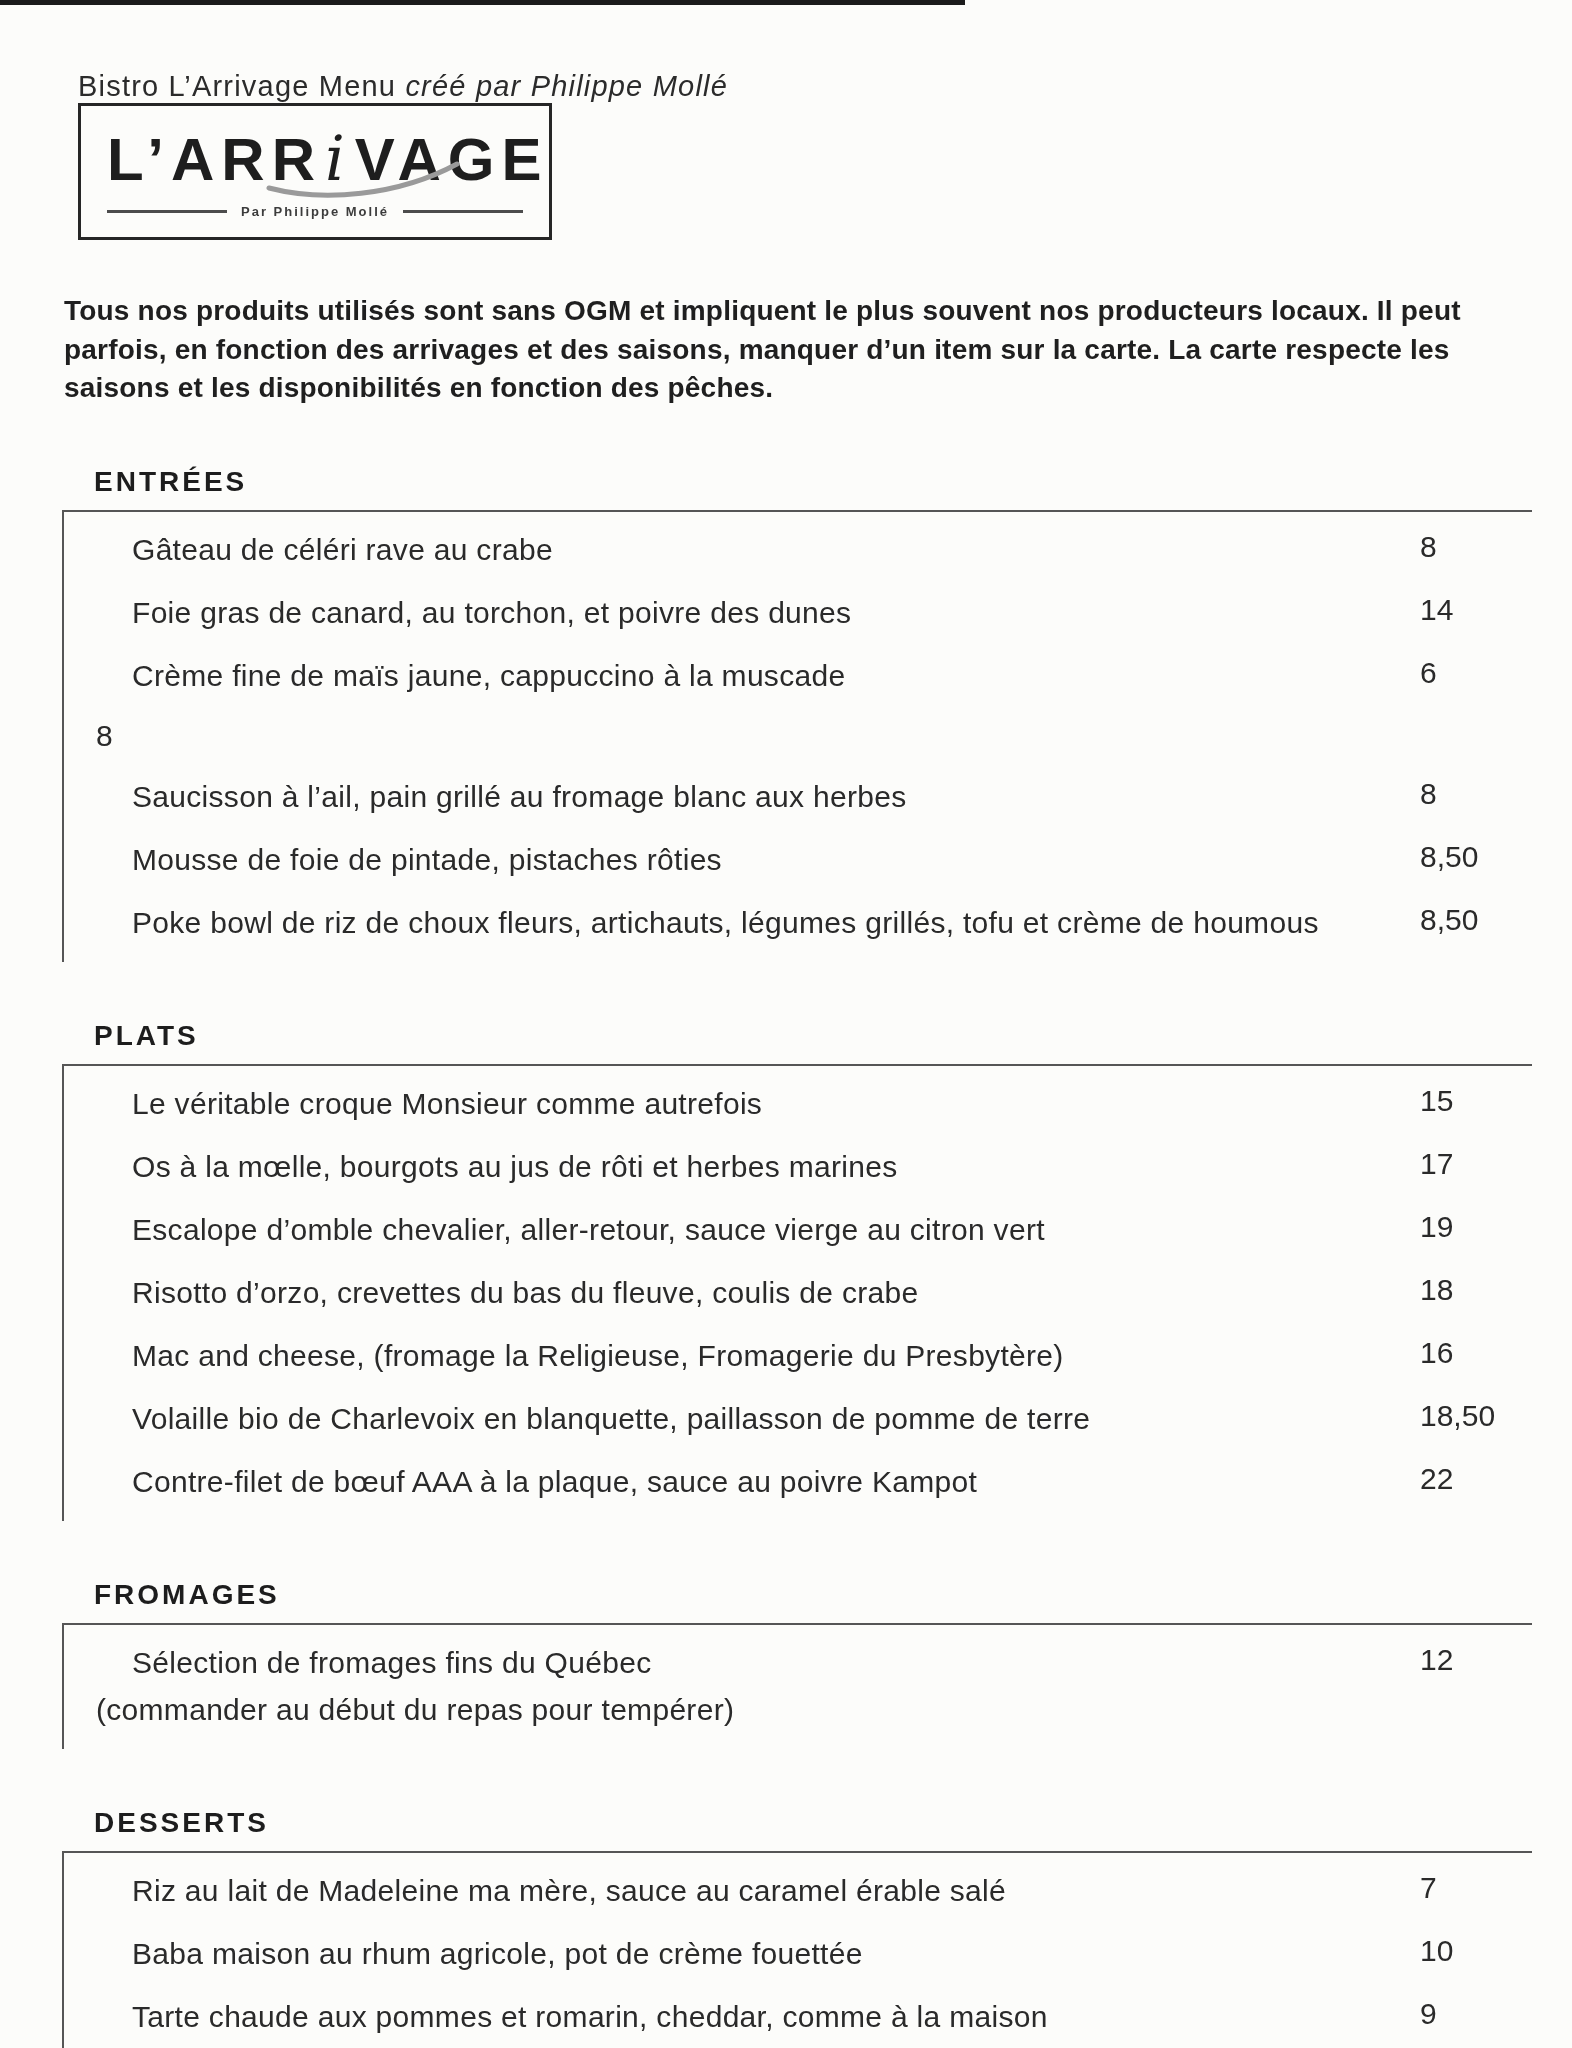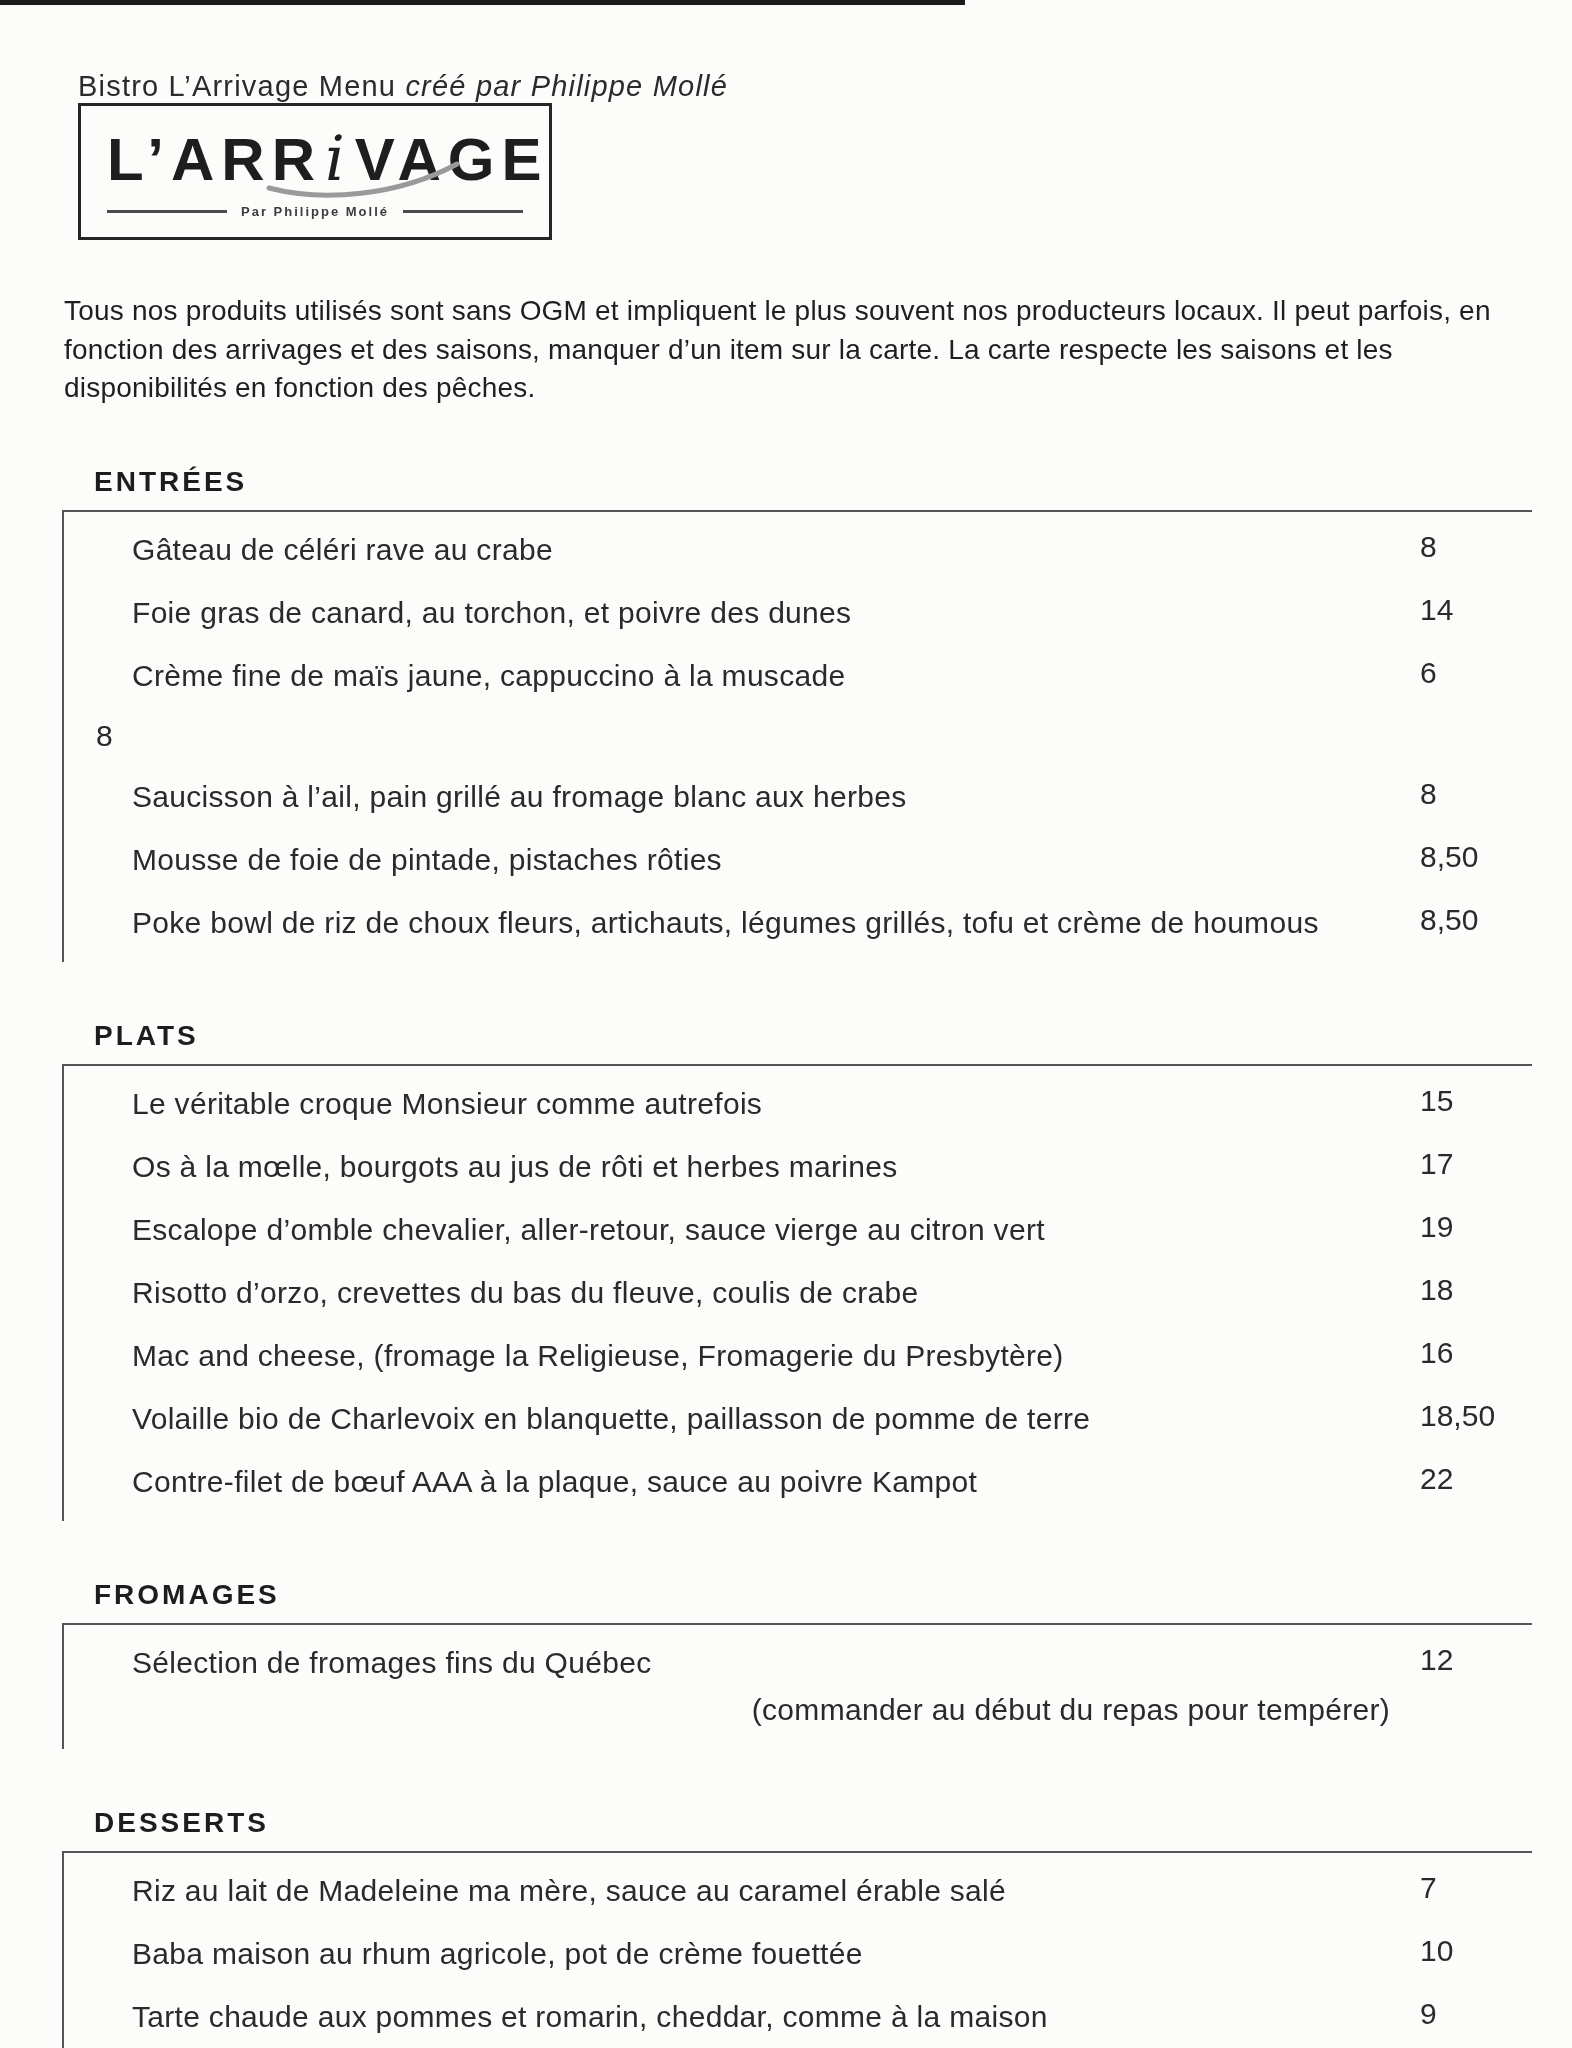--- a/index.html
+++ b/index.html
@@ -88,21 +88,21 @@
   }
   .tag-rule {
     flex: 1;
     height: 3px;
     background: #4c4c4c;
   }
   
   .intro {
     margin: 52px 0 0 2px;
     font-size: 28px;
-    font-weight: 400;
+    font-weight: 700;
     line-height: 1.38;
     letter-spacing: 0.2px;
     color: #1f1f1f;
     max-width: 1460px;
   }
   
   .menu-section { margin-top: 58px; }
   .section-title {
     margin: 0 0 12px 32px;
     font-size: 28px;
@@ -127,21 +127,20 @@
     color: #2a2a2a;
     line-height: 1.3;
     margin-left: 36px;
   }
   .item-note {
     font-size: 30px;
     letter-spacing: 0.3px;
     color: #2a2a2a;
     line-height: 1.3;
     margin-top: 8px;
-    text-align: right;
   }
   .item-price {
     width: 100px;
     flex-shrink: 0;
     font-size: 30px;
     color: #2a2a2a;
     text-align: left;
   }
 </style>
 </head>

